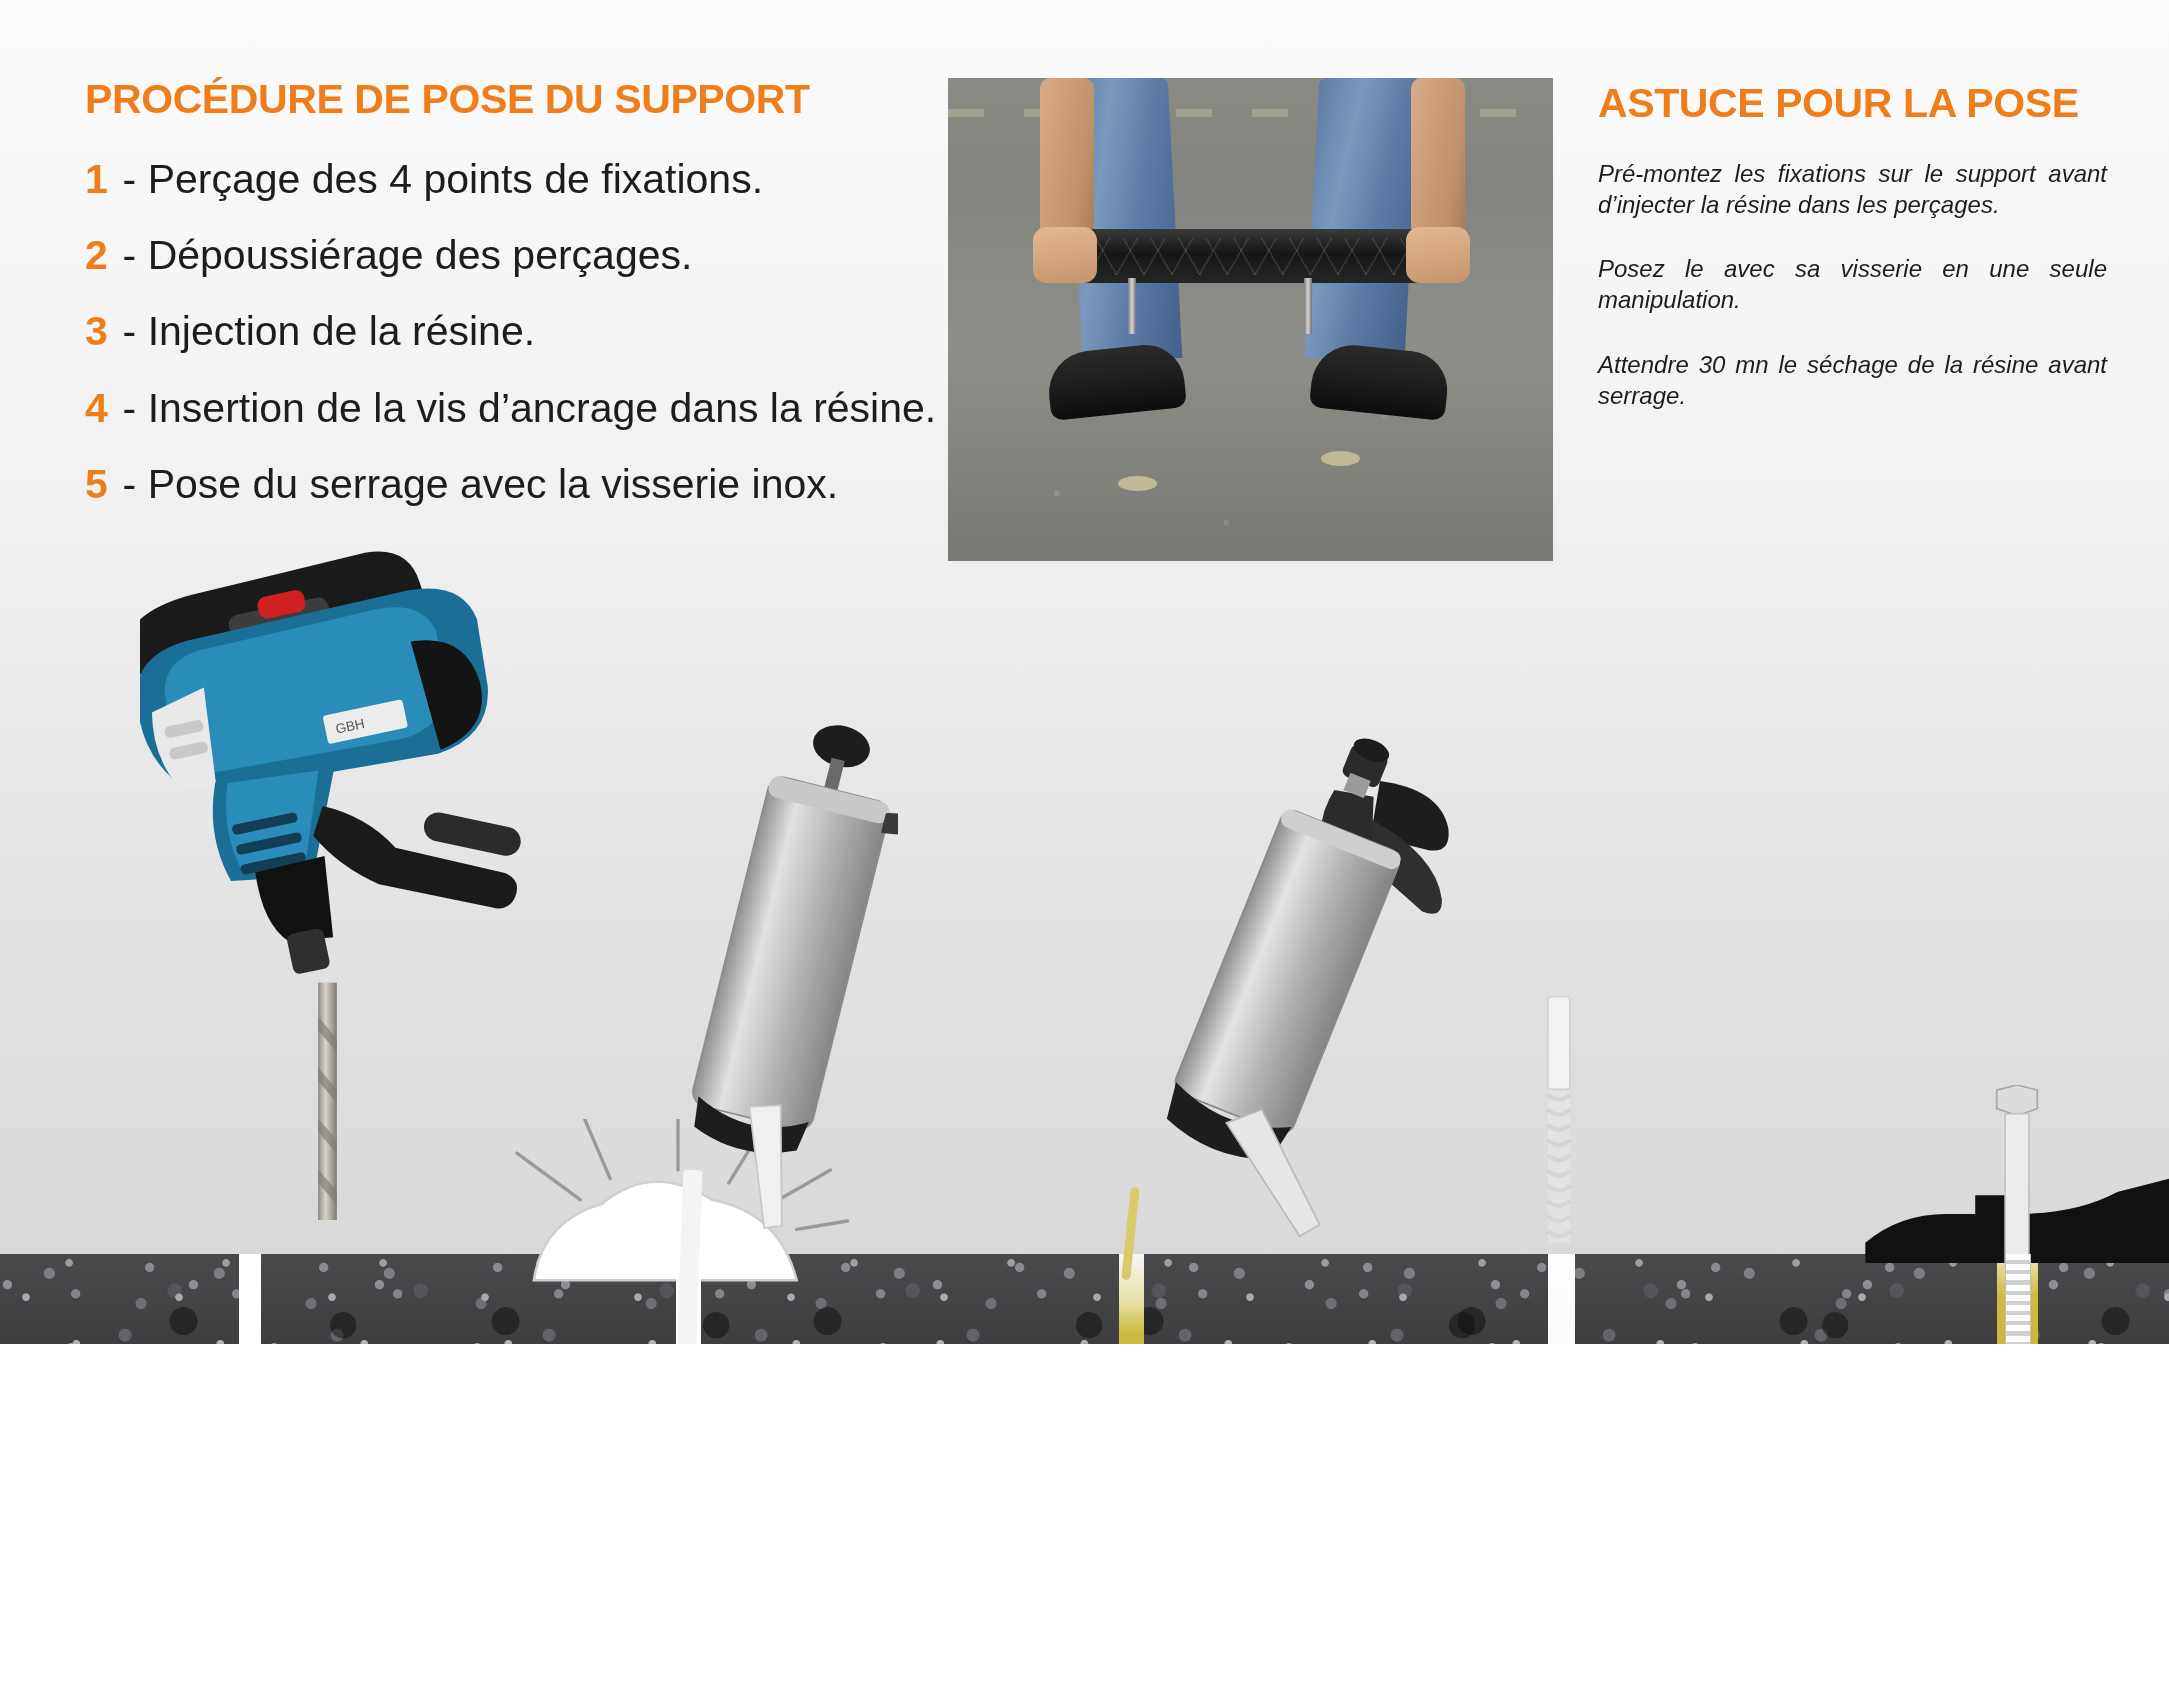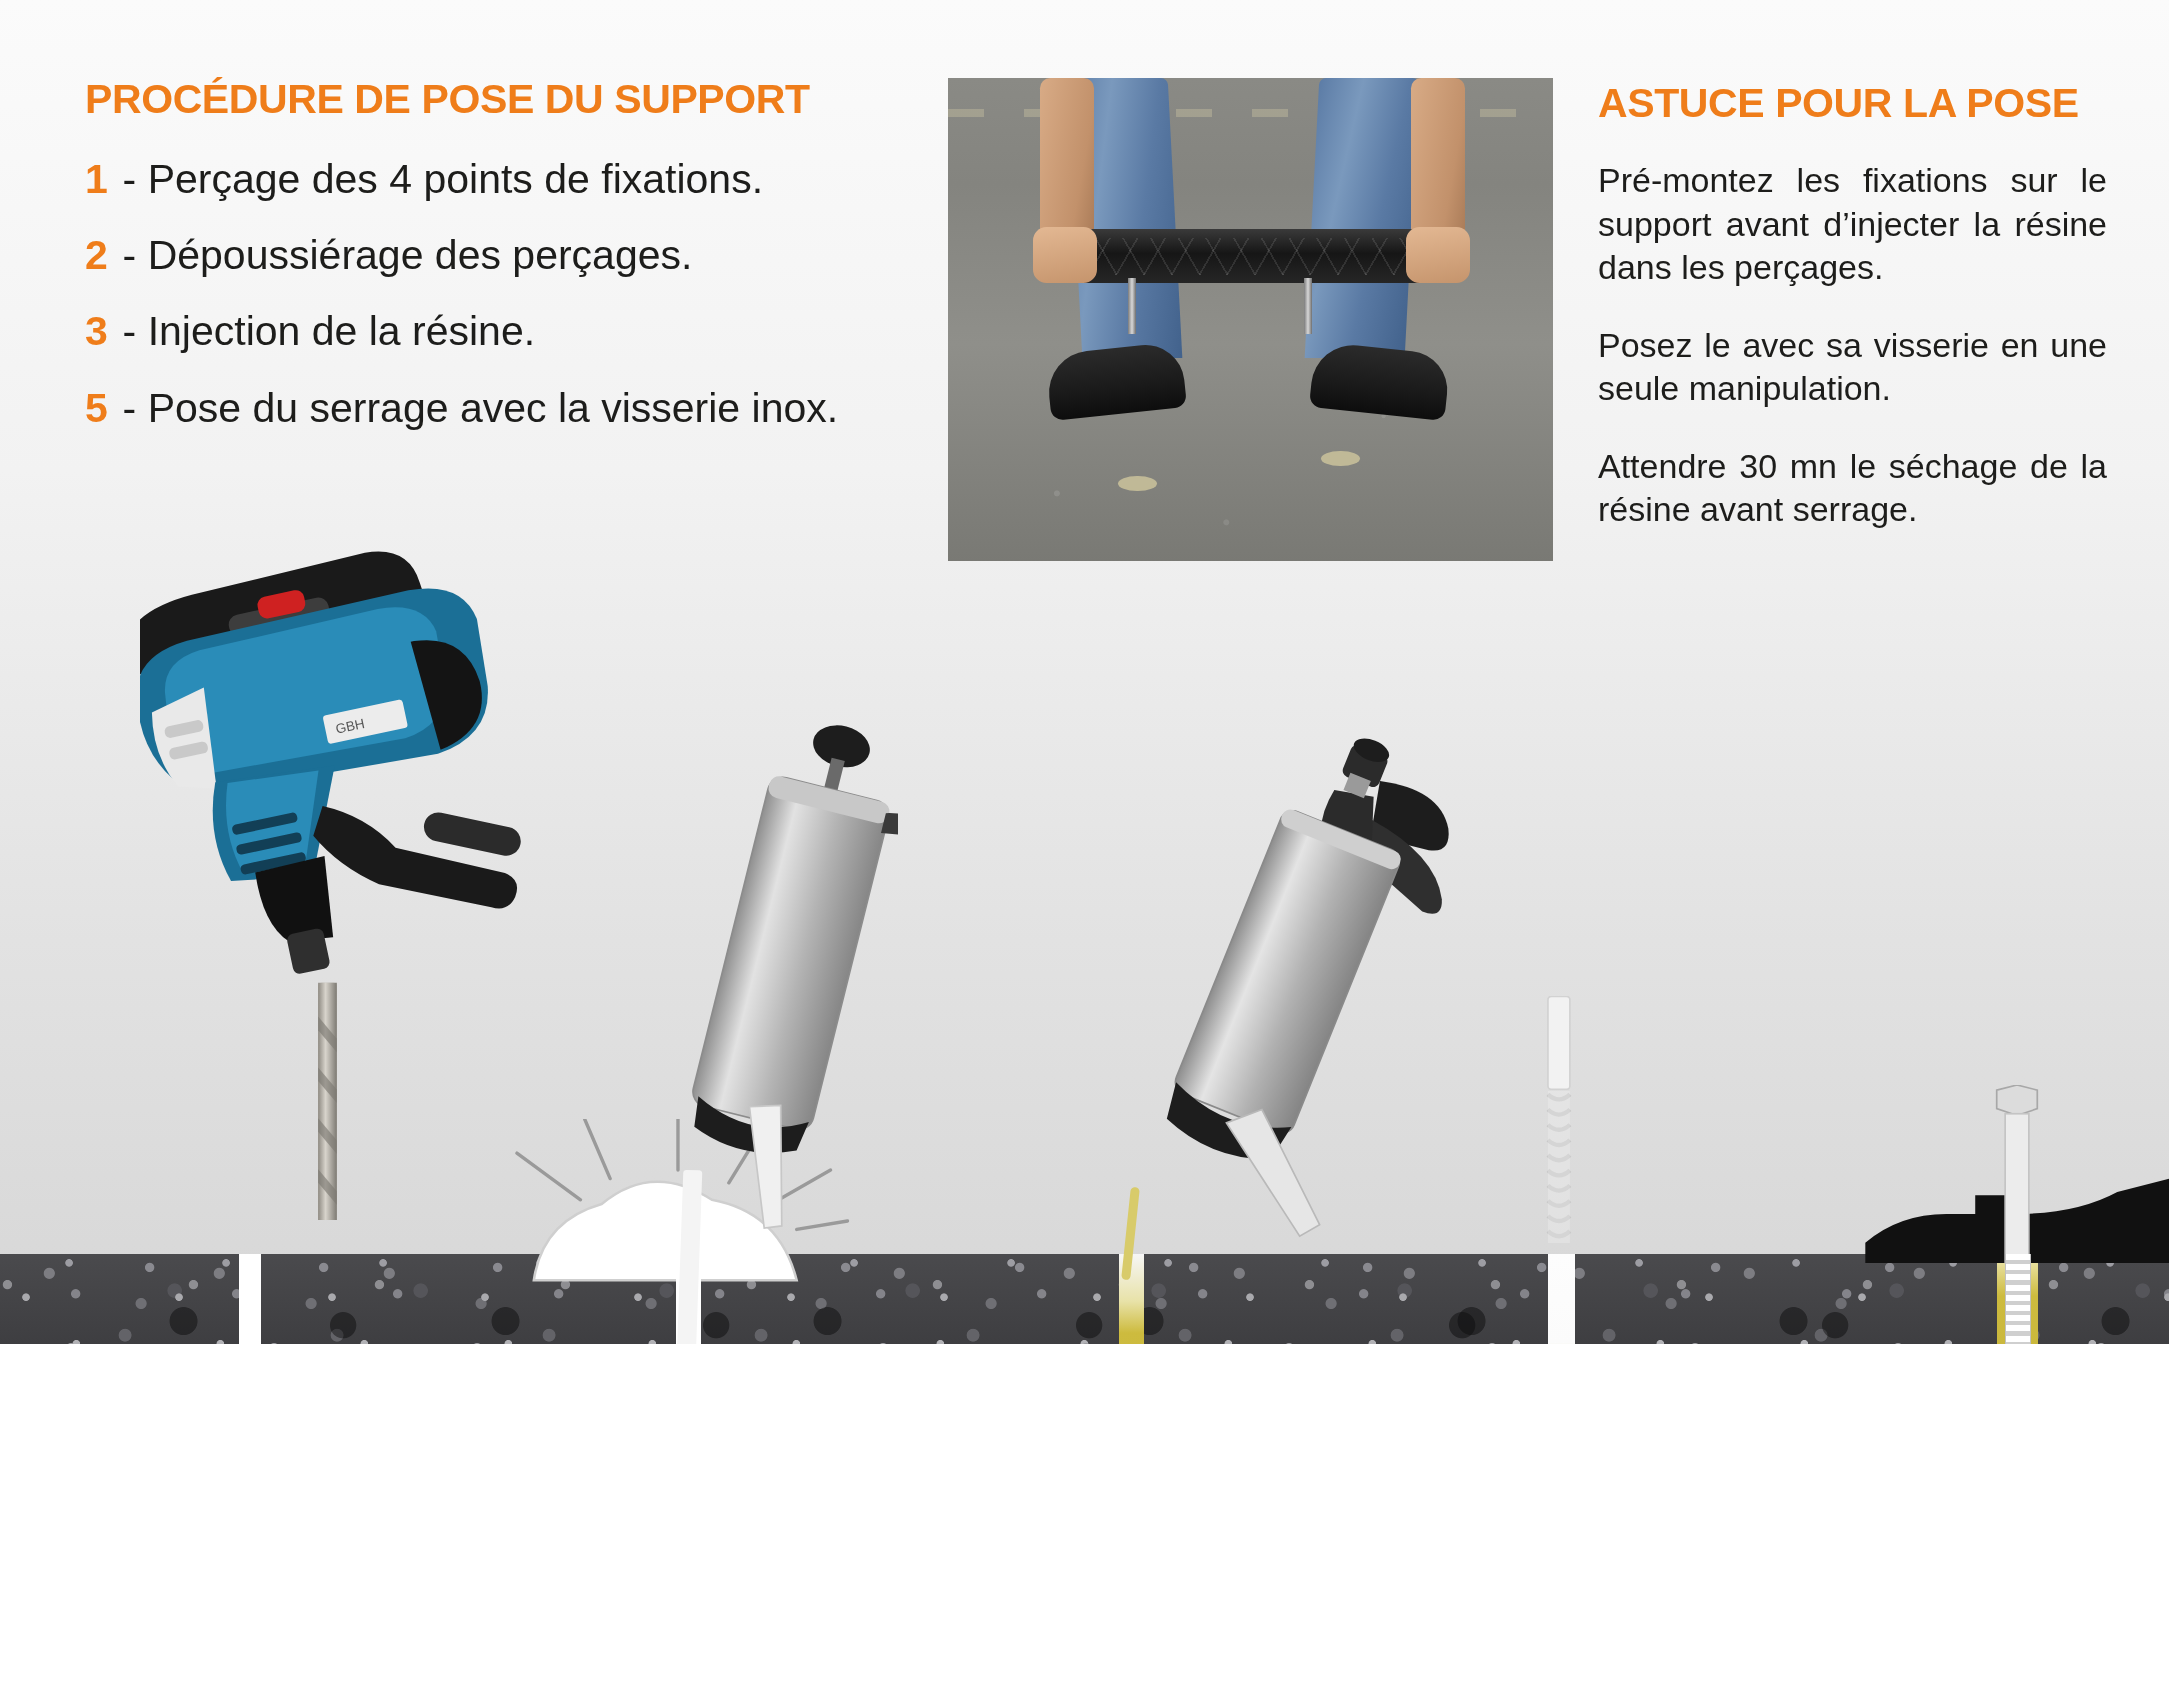--- a/index.html
+++ b/index.html
@@ -141,26 +141,27 @@
   #photo .stud.b { left: 356px; }
 
   
   #right-col {
     position: absolute;
     left: 1598px;
     top: 80px;
     width: 509px;
   }
   .tip-par {
-    font-size: 34px;
+    font-size: 24px;
     color: #1d1d1b;
     line-height: 1.28;
     margin: 0 0 34px 0;
     text-align: justify;
     text-align-last: left;
+    font-style: italic;
   }
 
   
   #ground {
     position: absolute;
     left: 0;
     top: 1254px;
     width: 2170px;
     height: 453px;
     background-color: #3a3a3c;
@@ -331,20 +332,24 @@
     </div>
     <div class="step-line">
       <span class="step-num">2</span>
       <span>- Dépoussiérage des perçages.</span>
     </div>
     <div class="step-line">
       <span class="step-num">3</span>
       <span>- Injection de la résine.</span>
     </div>
     <div class="step-line">
+      <span class="step-num">4</span>
+      <span>- Insertion de la vis d’ancrage dans la résine.</span>
+    </div>
+    <div class="step-line">
       <span class="step-num">5</span>
       <span>- Pose du serrage avec la visserie inox.</span>
     </div>
   </div>
 
   <div id="photo-wrap">
     <div id="photo">
       <div class="road-line"></div>
       <div class="leg left"></div>
       <div class="leg right"></div>

